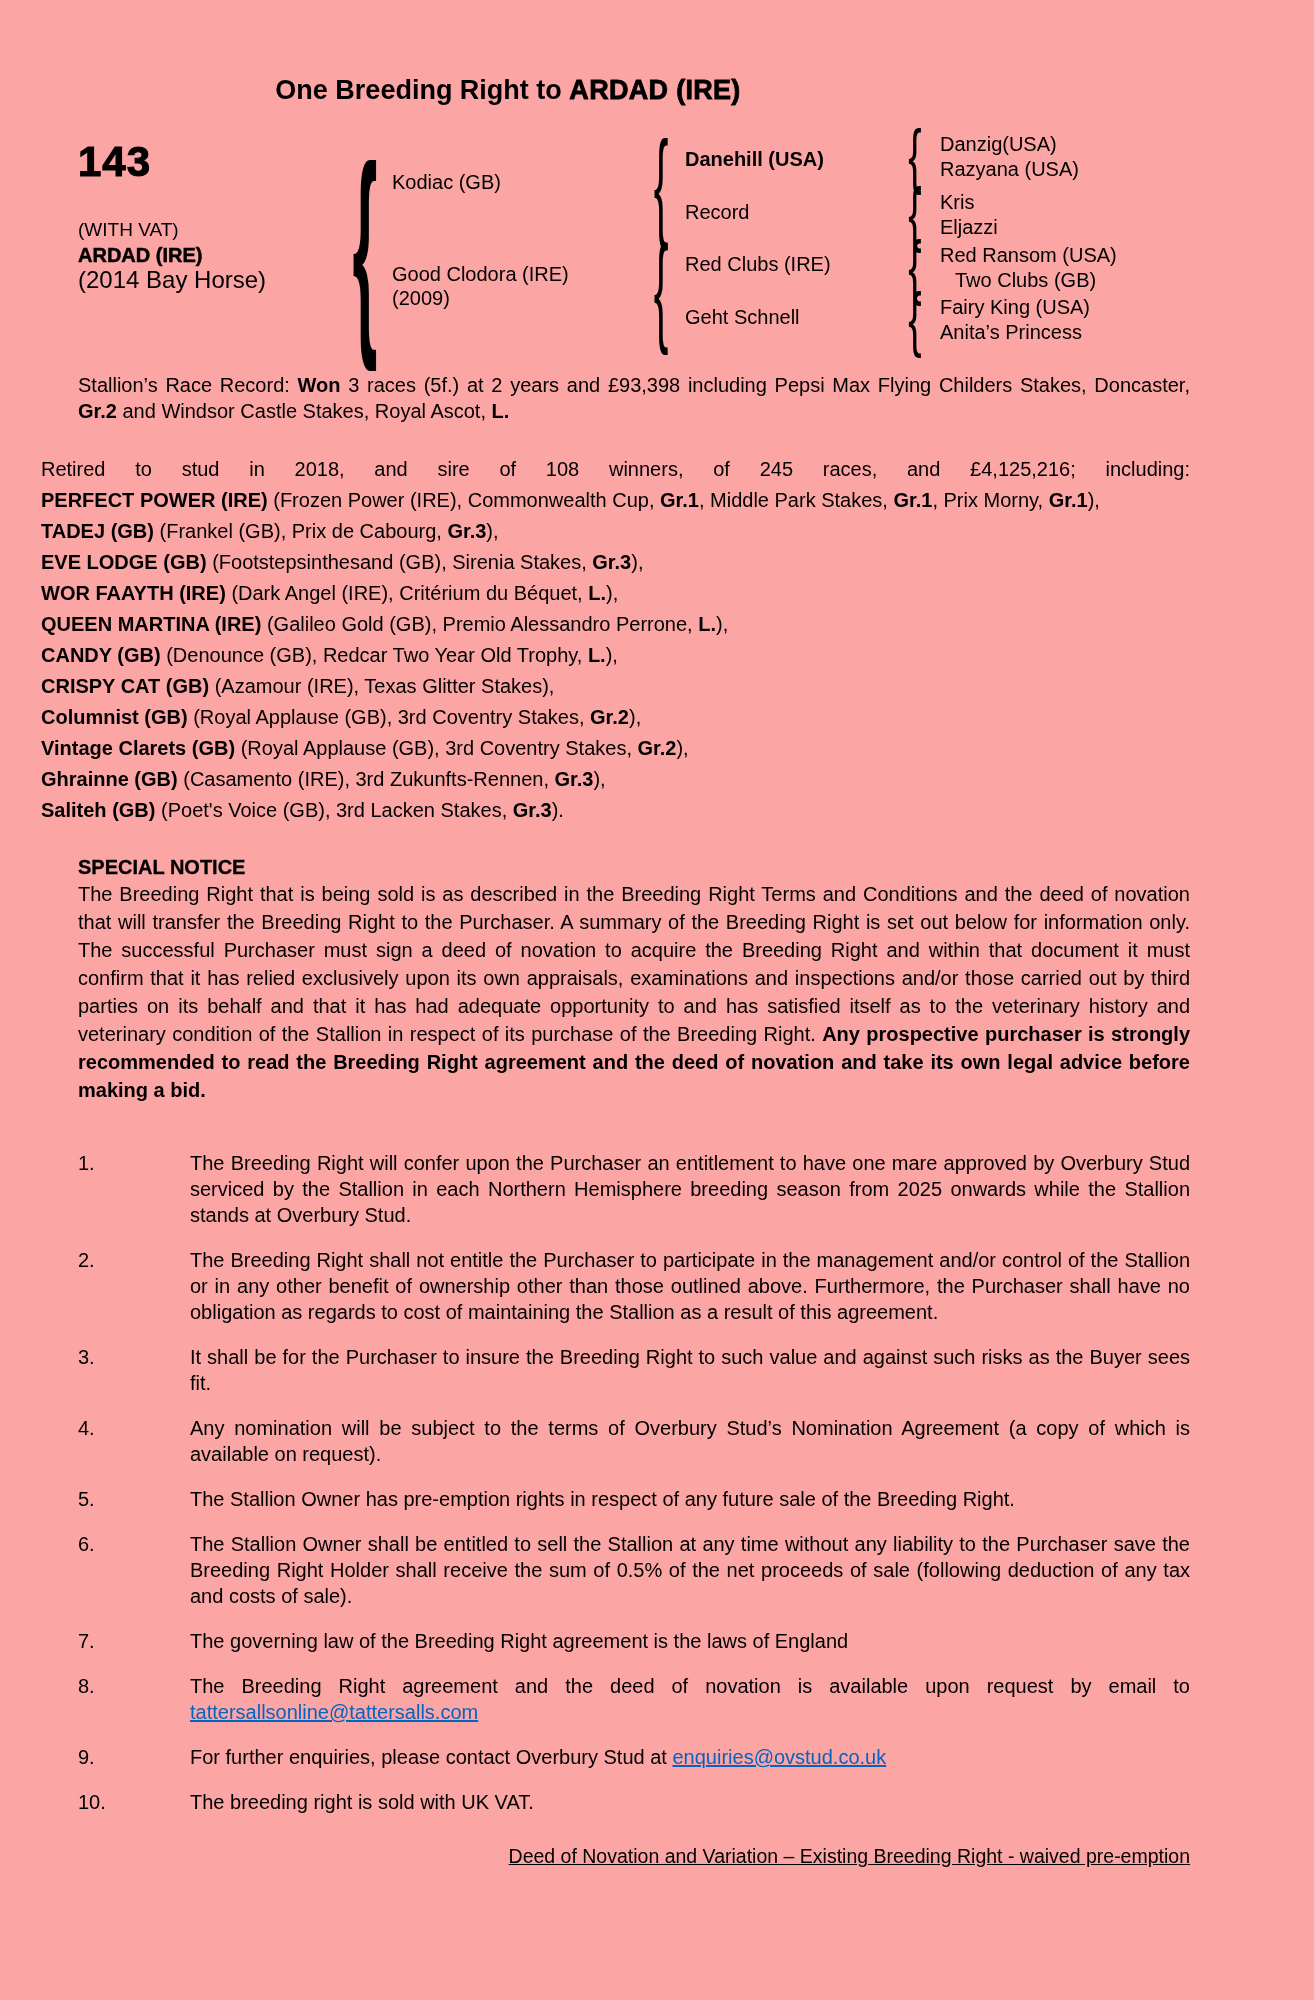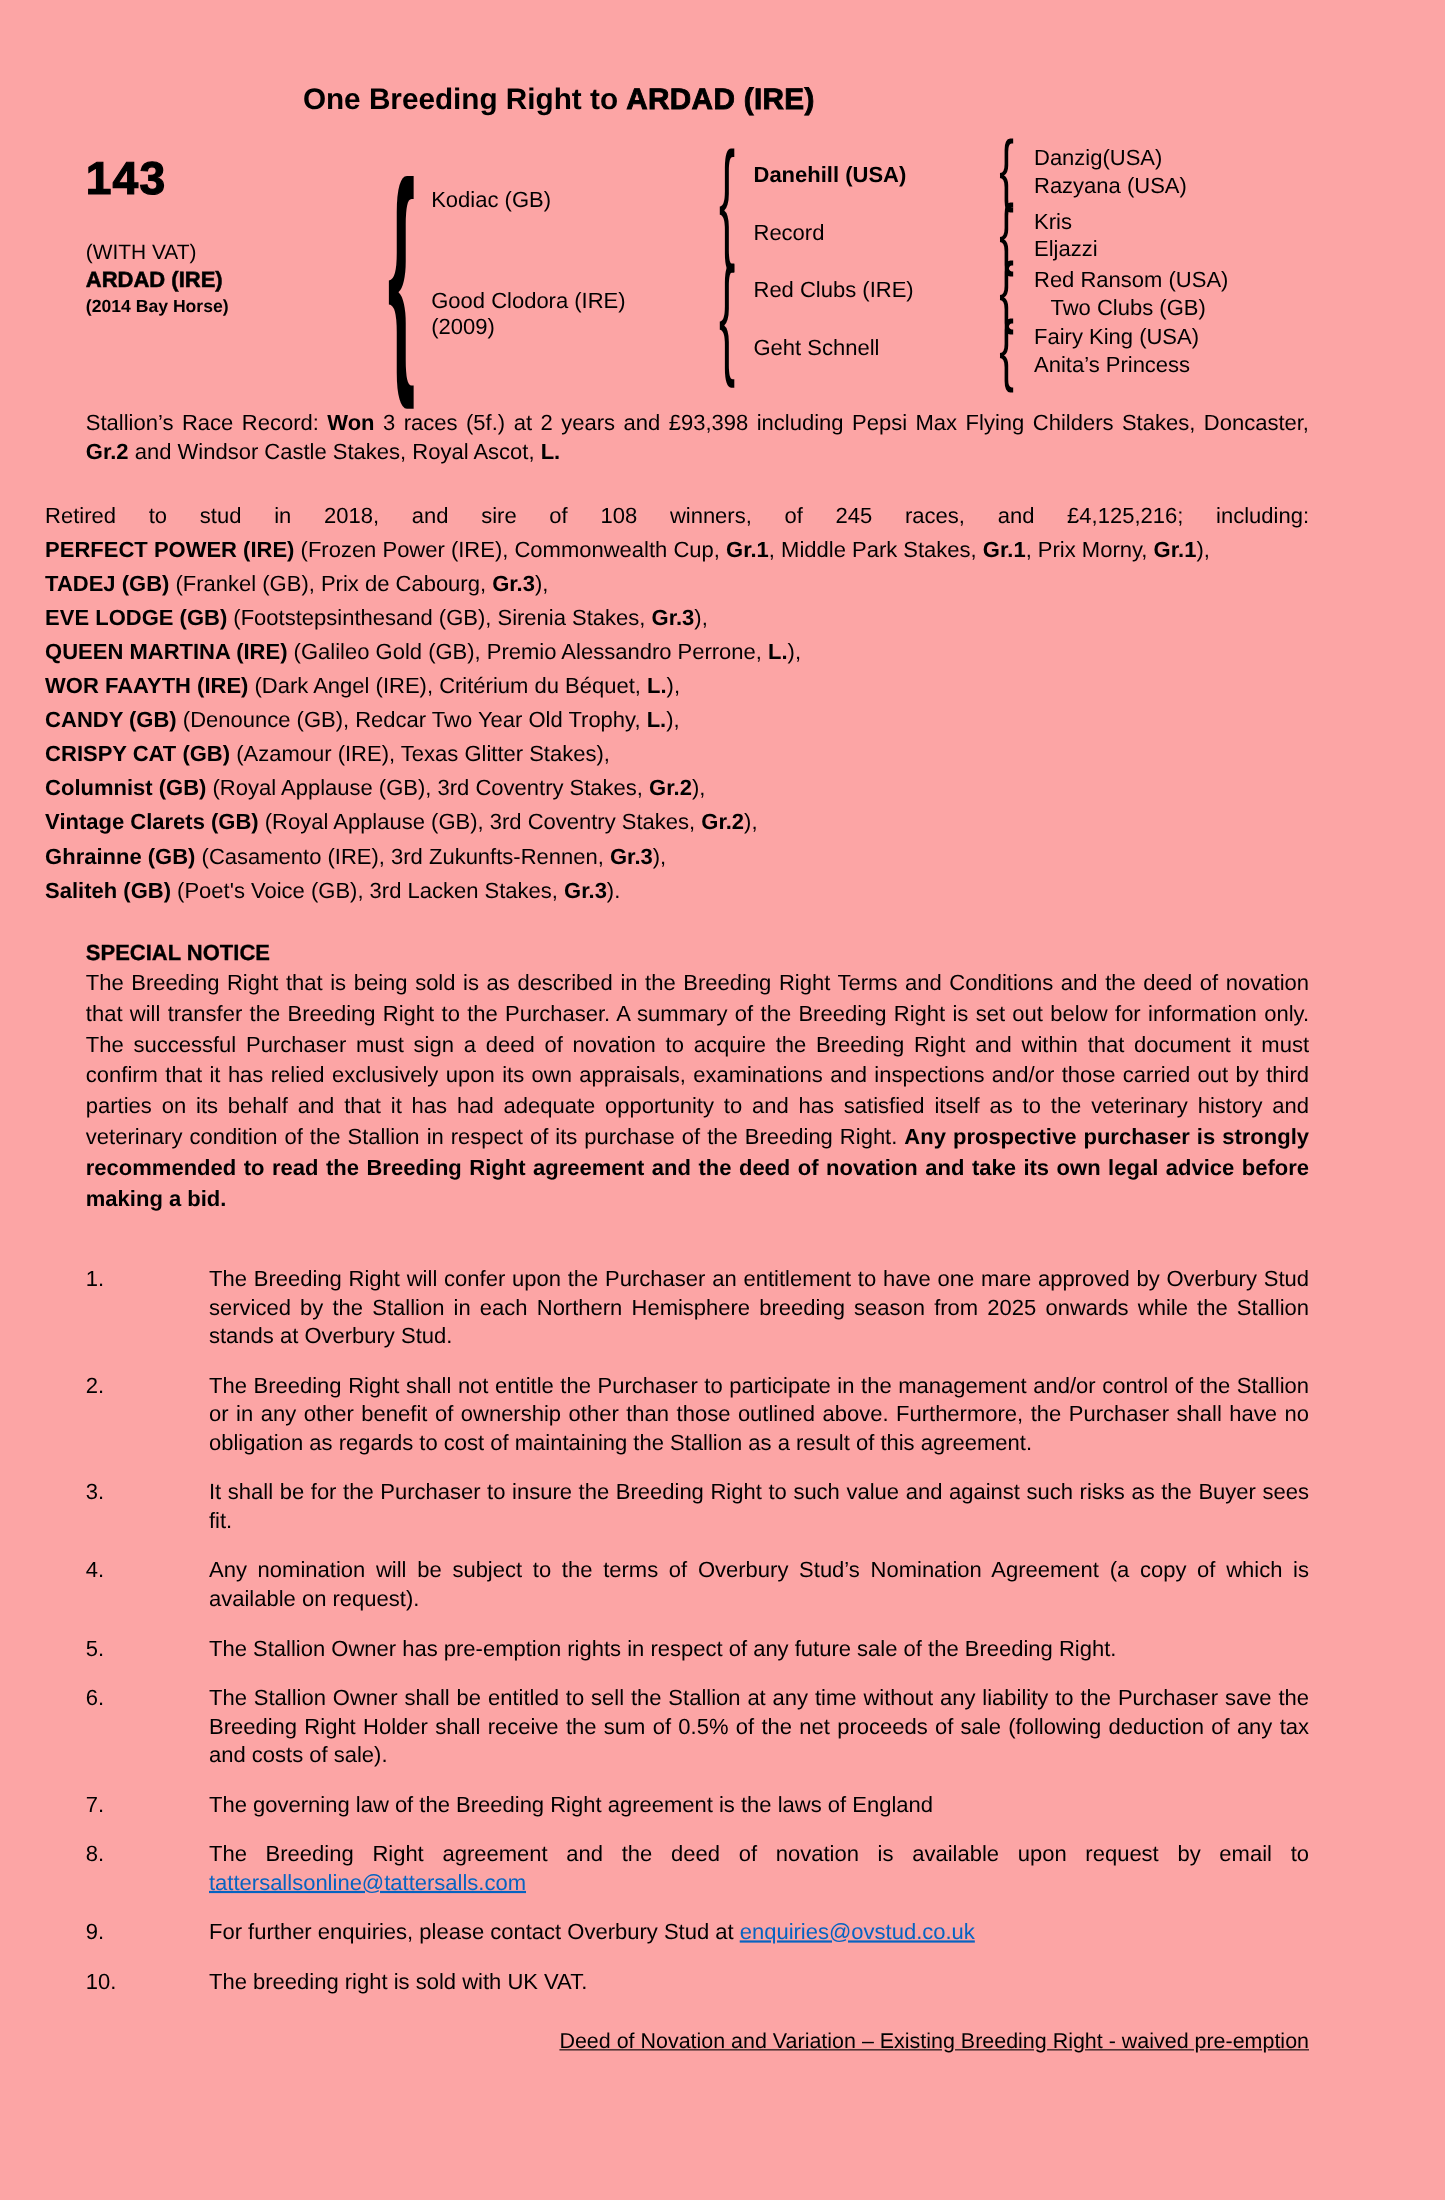--- a/index.html
+++ b/index.html
@@ -11,21 +11,21 @@
     margin:73px 0 0 78px;width:860px;text-align:center;
     font-size:27px;font-weight:bold;line-height:34px;white-space:nowrap;
   }
   .title .xb{ -webkit-text-stroke:0.8px #000; letter-spacing:0.3px; }
   
   .pedigree{position:relative;height:235px;margin-top:8px;font-size:20px;line-height:24px;}
   .ped{position:absolute;white-space:nowrap;}
   .lotnum{font-size:42px;font-weight:bold;line-height:44px;-webkit-text-stroke:1.1px #000;letter-spacing:1px;}
   .vat{font-size:19px;}
   .hname{font-size:20px;font-weight:bold;-webkit-text-stroke:0.5px #000;}
-  .foaled{font-size:16px;font-weight:bold;}
+  .foaled{font-size:24px;}
   .brace{position:absolute;display:flex;align-items:center;justify-content:center;overflow:visible;}
   .brace span{display:block;line-height:1;}
   .brace-big span{font-size:64px;font-weight:bold;transform:scaleY(3.55);}
   .brace-mid span{font-size:44px;transform:scaleY(2.75);}
   .brace-sml span{font-size:40px;transform:scaleY(1.8);}
   
   .body-text{margin-left:78px;margin-right:124px;font-size:20px;}
   .jst{text-align:justify;}
   .jst-all{text-align:justify;text-align-last:justify;}
   .para{line-height:26px;}
@@ -100,22 +100,22 @@
     <div class="ped" style="left:940px;top:205px;">Anita’s Princess</div>
   </div>
 
   <div class="body-text para race jst"><span>Stallion’s Race Record: </span><span class="b">Won</span><span> 3 races (5f.) at 2 years and £93,398 including Pepsi Max Flying Childers Stakes, Doncaster, </span><span class="b">Gr.2</span><span> and Windsor Castle Stakes, Royal Ascot, </span><span class="b">L.</span></div>
 
   <div class="body-text stud">
     <div class="line jst-all"><span>Retired to stud in 2018, and sire of 108 winners, of 245 races, and £4,125,216; including:</span></div>
     <div class="line jst"><span class="b">PERFECT POWER (IRE)</span><span> (Frozen Power (IRE), Commonwealth Cup, </span><span class="b">Gr.1</span><span>, Middle Park Stakes, </span><span class="b">Gr.1</span><span>, Prix Morny, </span><span class="b">Gr.1</span><span>),</span></div>
     <div class="line jst"><span class="b">TADEJ (GB)</span><span> (Frankel (GB), Prix de Cabourg, </span><span class="b">Gr.3</span><span>),</span></div>
     <div class="line jst"><span class="b">EVE LODGE (GB)</span><span> (Footstepsinthesand (GB), Sirenia Stakes, </span><span class="b">Gr.3</span><span>),</span></div>
+    <div class="line jst"><span class="b">WOR FAAYTH (IRE)</span><span> (Dark Angel (IRE), Critérium du Béquet, </span><span class="b">L.</span><span>),</span></div>
     <div class="line jst"><span class="b">QUEEN MARTINA (IRE)</span><span> (Galileo Gold (GB), Premio Alessandro Perrone, </span><span class="b">L.</span><span>),</span></div>
-    <div class="line jst"><span class="b">WOR FAAYTH (IRE)</span><span> (Dark Angel (IRE), Critérium du Béquet, </span><span class="b">L.</span><span>),</span></div>
     <div class="line jst"><span class="b">CANDY (GB)</span><span> (Denounce (GB), Redcar Two Year Old Trophy, </span><span class="b">L.</span><span>),</span></div>
     <div class="line jst"><span class="b">CRISPY CAT (GB)</span><span> (Azamour (IRE), Texas Glitter Stakes),</span></div>
     <div class="line jst"><span class="b">Columnist (GB)</span><span> (Royal Applause (GB), 3rd Coventry Stakes, </span><span class="b">Gr.2</span><span>),</span></div>
     <div class="line jst"><span class="b">Vintage Clarets (GB)</span><span> (Royal Applause (GB), 3rd Coventry Stakes, </span><span class="b">Gr.2</span><span>),</span></div>
     <div class="line jst"><span class="b">Ghrainne (GB)</span><span> (Casamento (IRE), 3rd Zukunfts-Rennen, </span><span class="b">Gr.3</span><span>),</span></div>
     <div class="line jst"><span class="b">Saliteh (GB)</span><span> (Poet's Voice (GB), 3rd Lacken Stakes, </span><span class="b">Gr.3</span><span>).</span></div>
   </div>
 
   <div class="body-text sn-head">SPECIAL NOTICE</div>
   <div class="body-text sn-body jst"><span>The Breeding Right that is being sold is as described in the Breeding Right Terms and Conditions and the deed of novation that will transfer the Breeding Right to the Purchaser. A summary of the Breeding Right is set out below for information only. The successful Purchaser must sign a deed of novation to acquire the Breeding Right and within that document it must confirm that it has relied exclusively upon its own appraisals, examinations and inspections and/or those carried out by third parties on its behalf and that it has had adequate opportunity to and has satisfied itself as to the veterinary history and veterinary condition of the Stallion in respect of its purchase of the Breeding Right. </span><span class="b">Any prospective purchaser is strongly recommended to read the Breeding Right agreement and the deed of novation and take its own legal advice before making a bid.</span></div>

